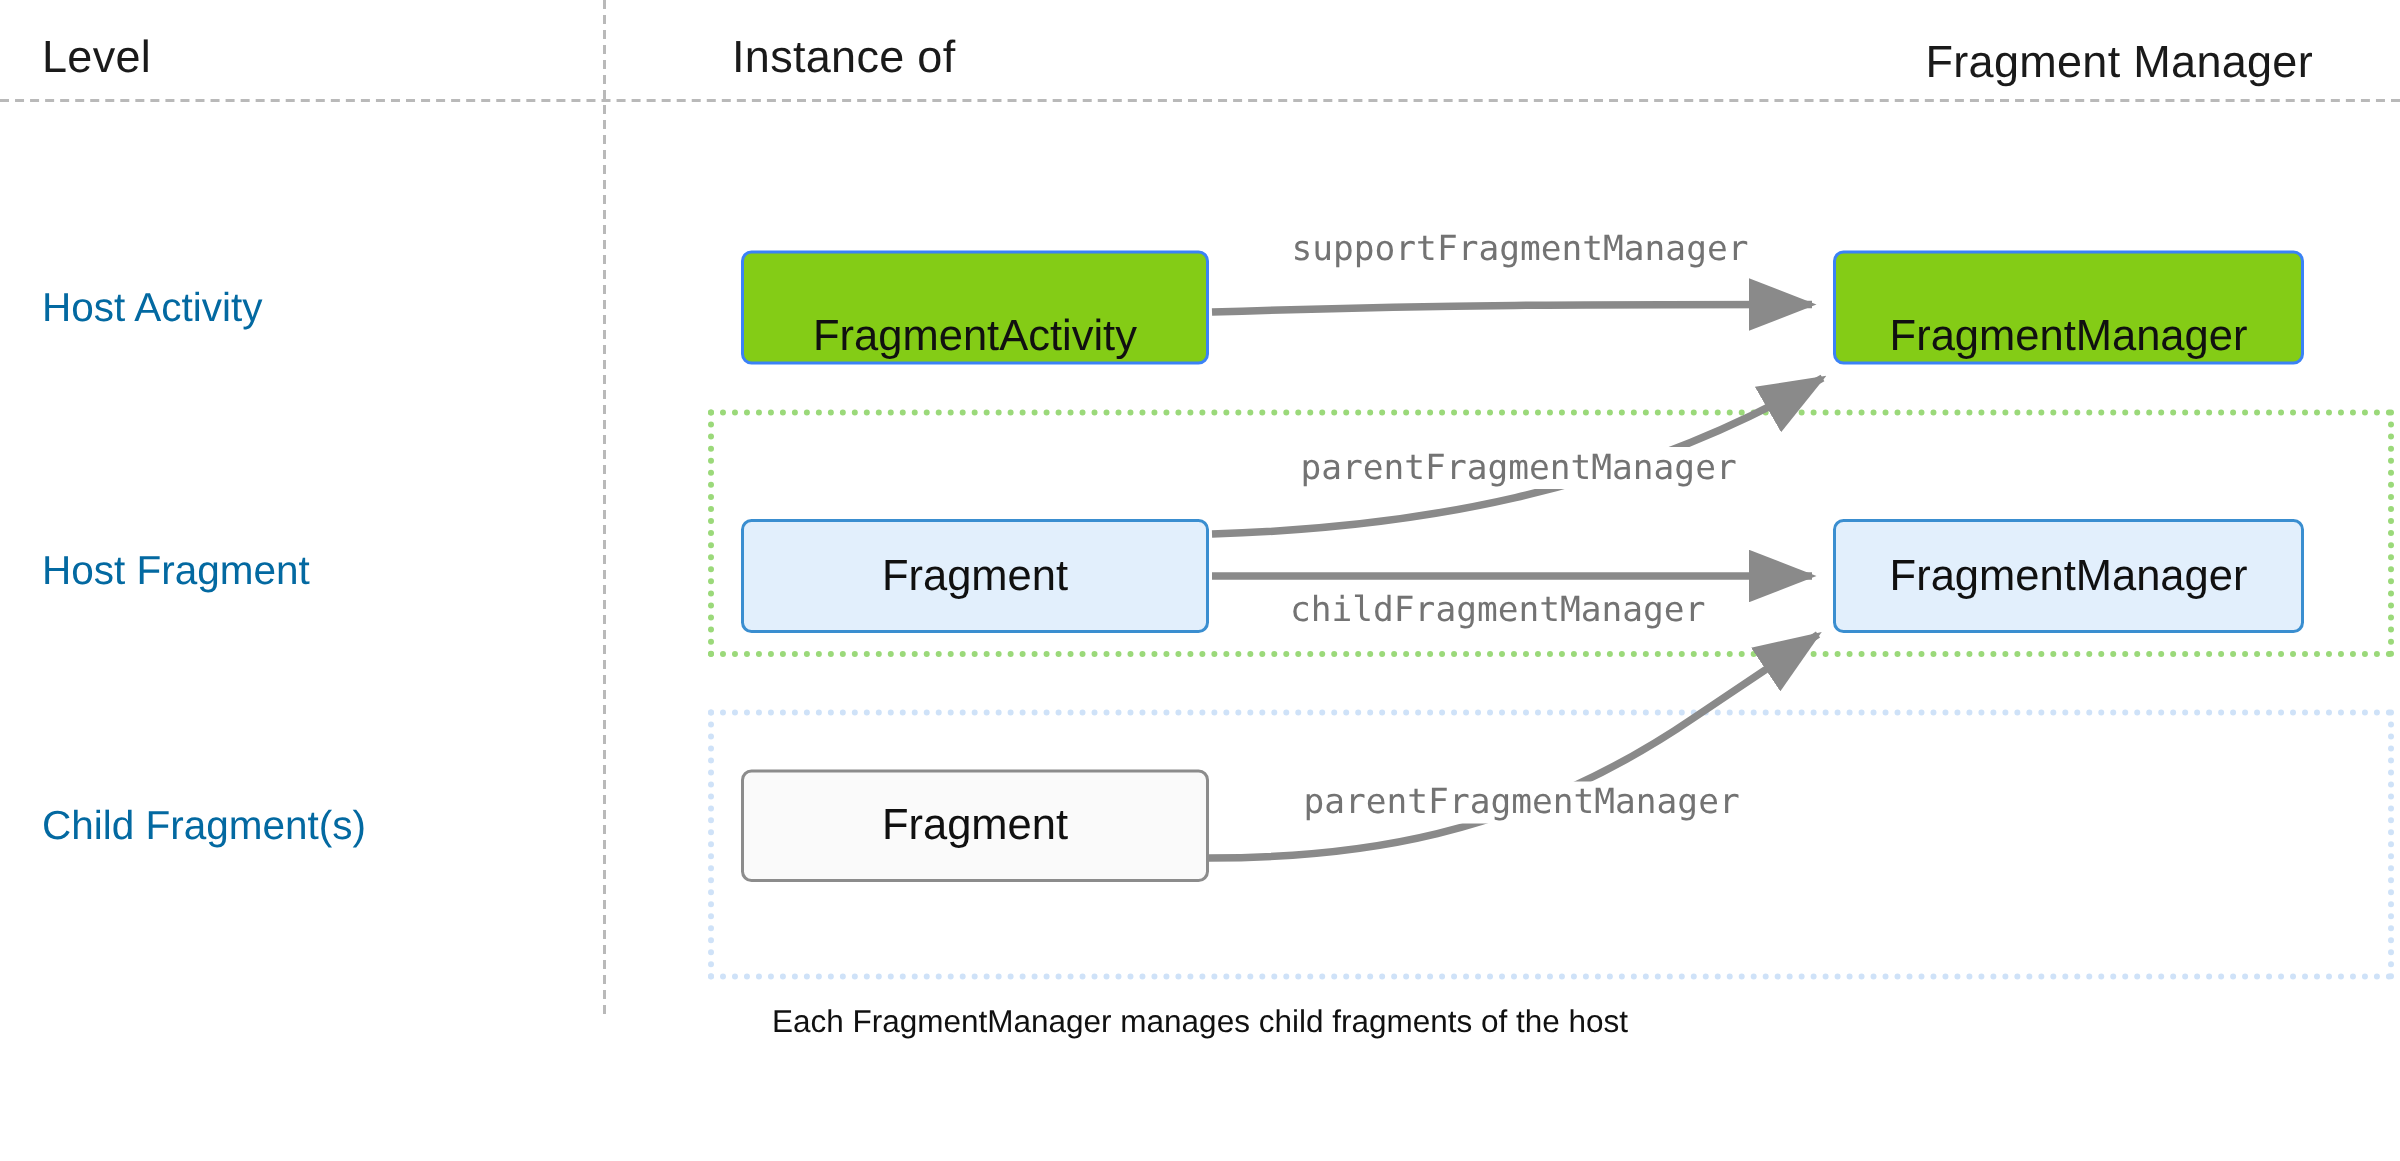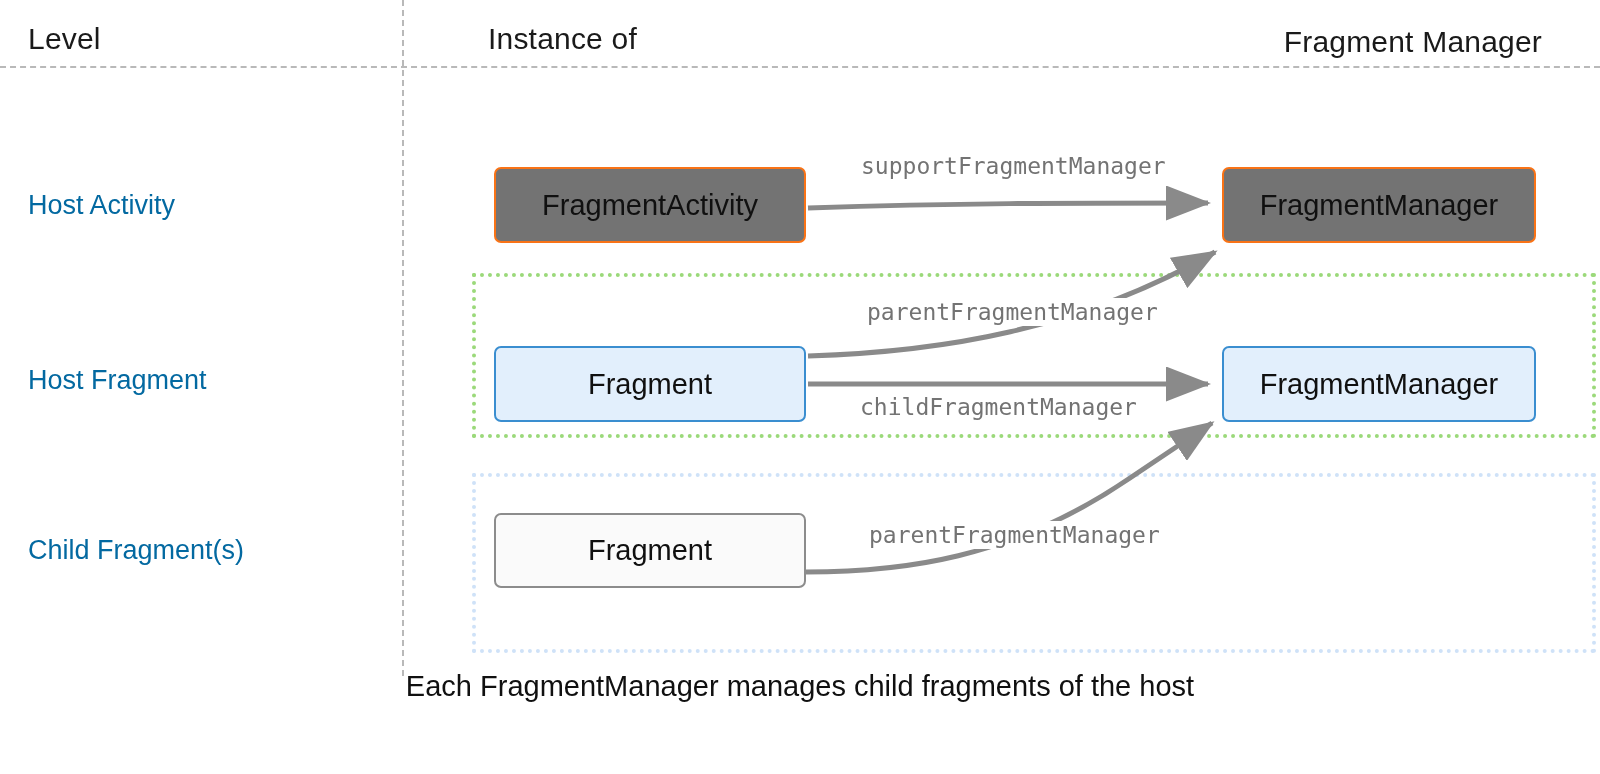--- a/index.html
+++ b/index.html
@@ -85,22 +85,23 @@
     box-sizing: border-box;
     display: flex;
     align-items: center;
     justify-content: center;
     border-radius: 7px;
     font-size: 29px;
     color: #101010;
     white-space: nowrap;
   }
   .node.green {
-    background: #737373;
-    border: 2px solid #f97316;
+    background: #84cc16;
+    border: 2px solid #3b82f6;
+    align-items: flex-end;
   }
   .node.blue {
     background: #e2effc;
     border: 2px solid #3a8ed0;
   }
   .node.plain {
     background: #fafafa;
     border: 2px solid #8c8c8c;
   }
 
@@ -136,21 +137,21 @@
   #lbl-child   { left: 855px; top: 393px; }
   #lbl-parent-2 { left: 864px; top: 521px; }
 
   
   #caption {
     position: absolute;
     left: 0;
     top: 670px;
     width: 1600px;
     text-align: center;
-    font-size: 29px;
+    font-size: 21px;
     color: #101010;
   }
   #caption span { display: inline-block; }
 </style>
 </head>
 <body>
 
 <div id="canvas">
 
   <div class="rule-h"></div>

